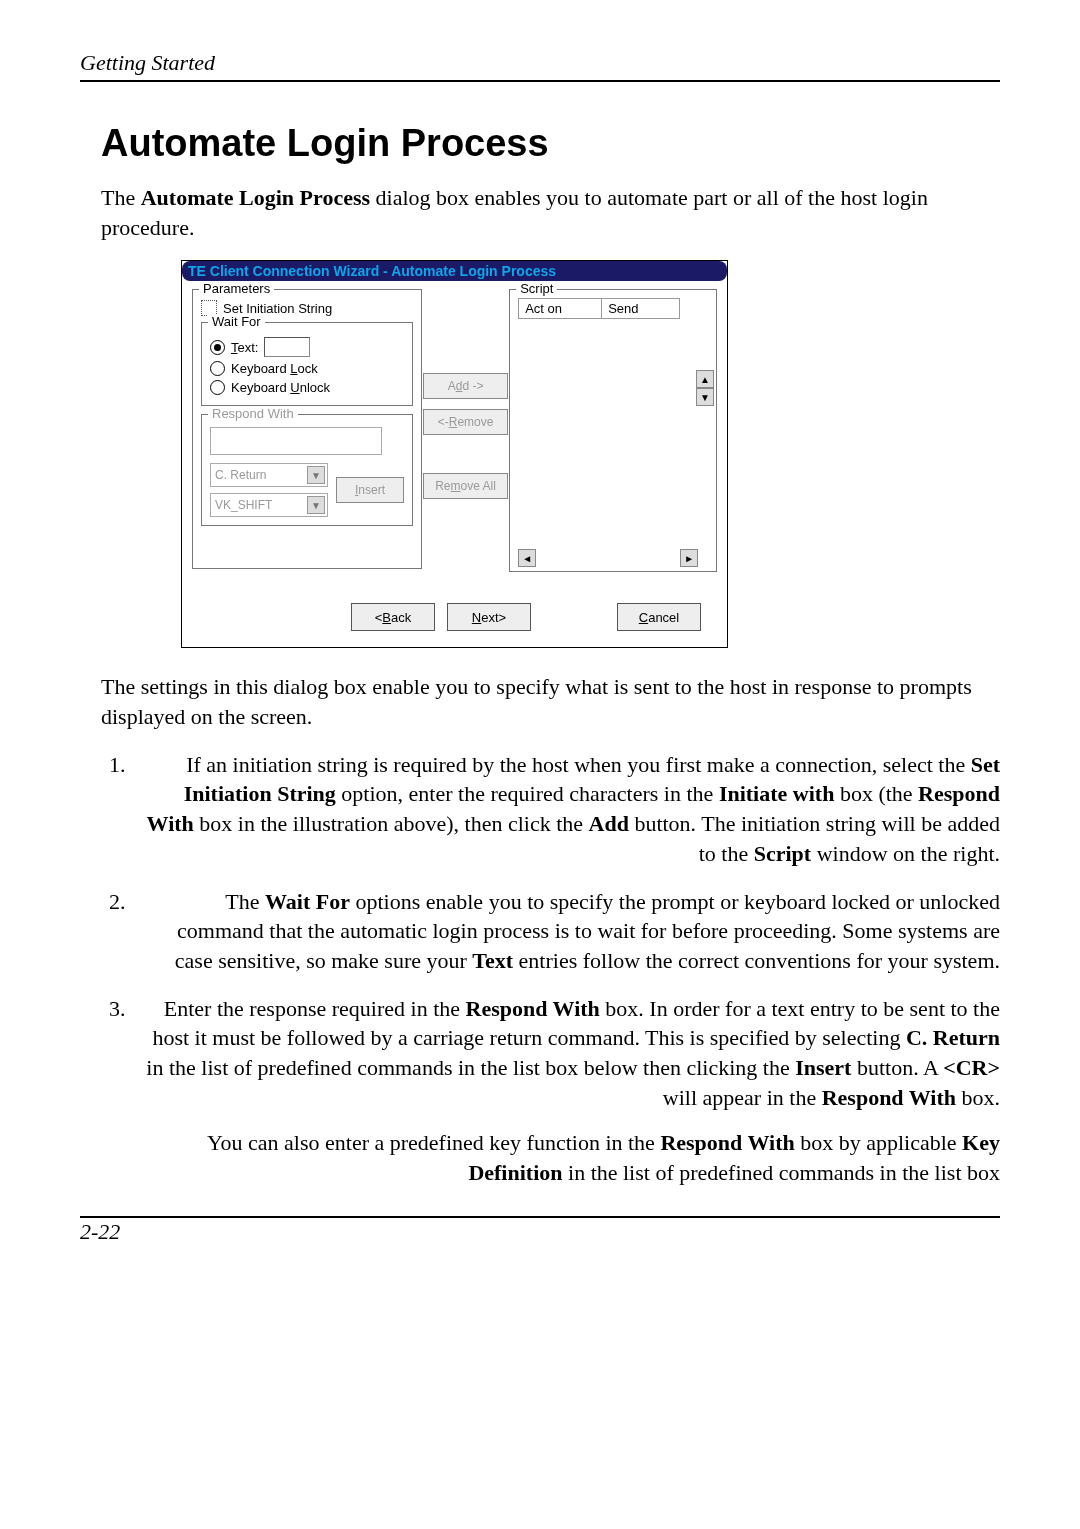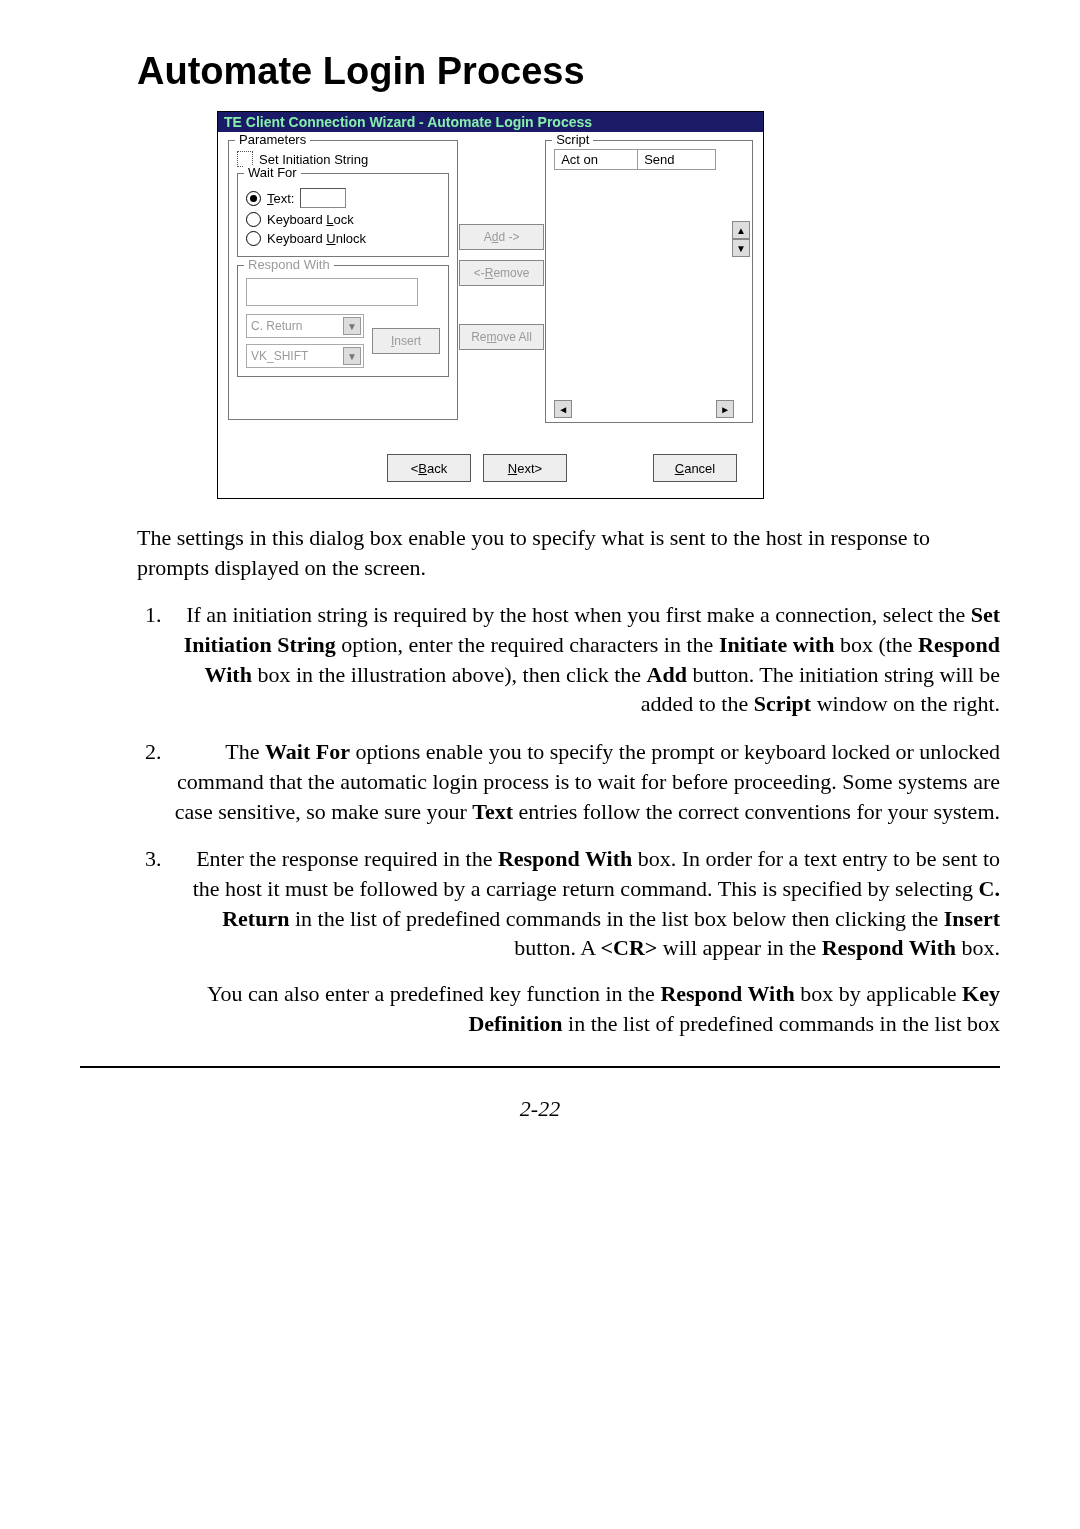--- a/index.html
+++ b/index.html
@@ -14,21 +14,21 @@
     padding: 50px 80px 50px 80px;
   }
   .running-header {
     font-style: italic;
     font-size: 22px;
     border-bottom: 2px solid #000;
     padding-bottom: 4px;
     margin-bottom: 40px;
   }
   .content {
-    margin-left: 57px;
+    margin-left: 21px;
   }
   h1.title {
     font-family: Arial, Helvetica, sans-serif;
     font-size: 38px;
     font-weight: bold;
     margin: 0 0 18px 0;
   }
   .para {
     font-size: 22px;
     line-height: 1.35;
@@ -44,24 +44,25 @@
     font-size: 13px;
     color: #000;
     background: #fff;
     border-top: 1px solid #000;
     border-left: 1px solid #000;
     border-right: 1px solid #000;
     border-bottom: 1px solid #000;
   }
   .dlg-title {
     background: #1a1a66;
-    color: #86efac;
+    color: #0ea5e9;
     font-weight: bold;
     padding: 2px 6px;
     font-size: 14px;
+    border-radius: 8px;
   }
   .dlg-body {
     padding: 8px 10px 16px 10px;
     display: flex;
     gap: 1px;
   }
   .left-col { flex: 1; }
   .right-col { width: 210px; position: relative; }
   .mid-col { width: 86px; display:flex; flex-direction:column; align-items:stretch; padding-top: 84px; gap:10px;}
   .fieldset {
@@ -132,30 +133,34 @@
   ol.steps > li { margin-bottom: 18px; padding-left:6px;text-align:right; }
   .note-block {
     font-style: italic;
     font-size:22px;
     margin: 14px 0 18px 60px;
     max-width: 620px;
     line-height:1.3;
   }
   .note-block .nlabel { display:inline-block; width:70px; }
   .footer-rule { border-top:2px solid #000; margin-top:28px; }
-  .page-num { font-style: italic; font-size:22px; margin-top:28px;text-align:center; }
+  .page-num { font-style: italic; font-size:22px; margin-top:1px; }
 </style>
 </head>
 <body>
 
 <div class="page">
+  <div class="running-header">Getting Started</div>
 
   <div class="content">
     <h1 class="title">Automate Login Process</h1>
 
+    <p class="para">
+      <span>The </span><strong>Automate Login Process</strong><span> dialog box enables you to automate part or all of the host login procedure.</span>
+    </p>
 
     <div class="dialog-wrap">
       <div class="dialog">
         <div class="dlg-title">TE Client Connection Wizard - Automate Login Process</div>
         <div class="dlg-body">
           <div class="left-col">
             <div class="fieldset" style="height:260px;">
               <span class="legend">Parameters</span>
 
               <div class="checkbox-row" style="margin-bottom:6px;">

